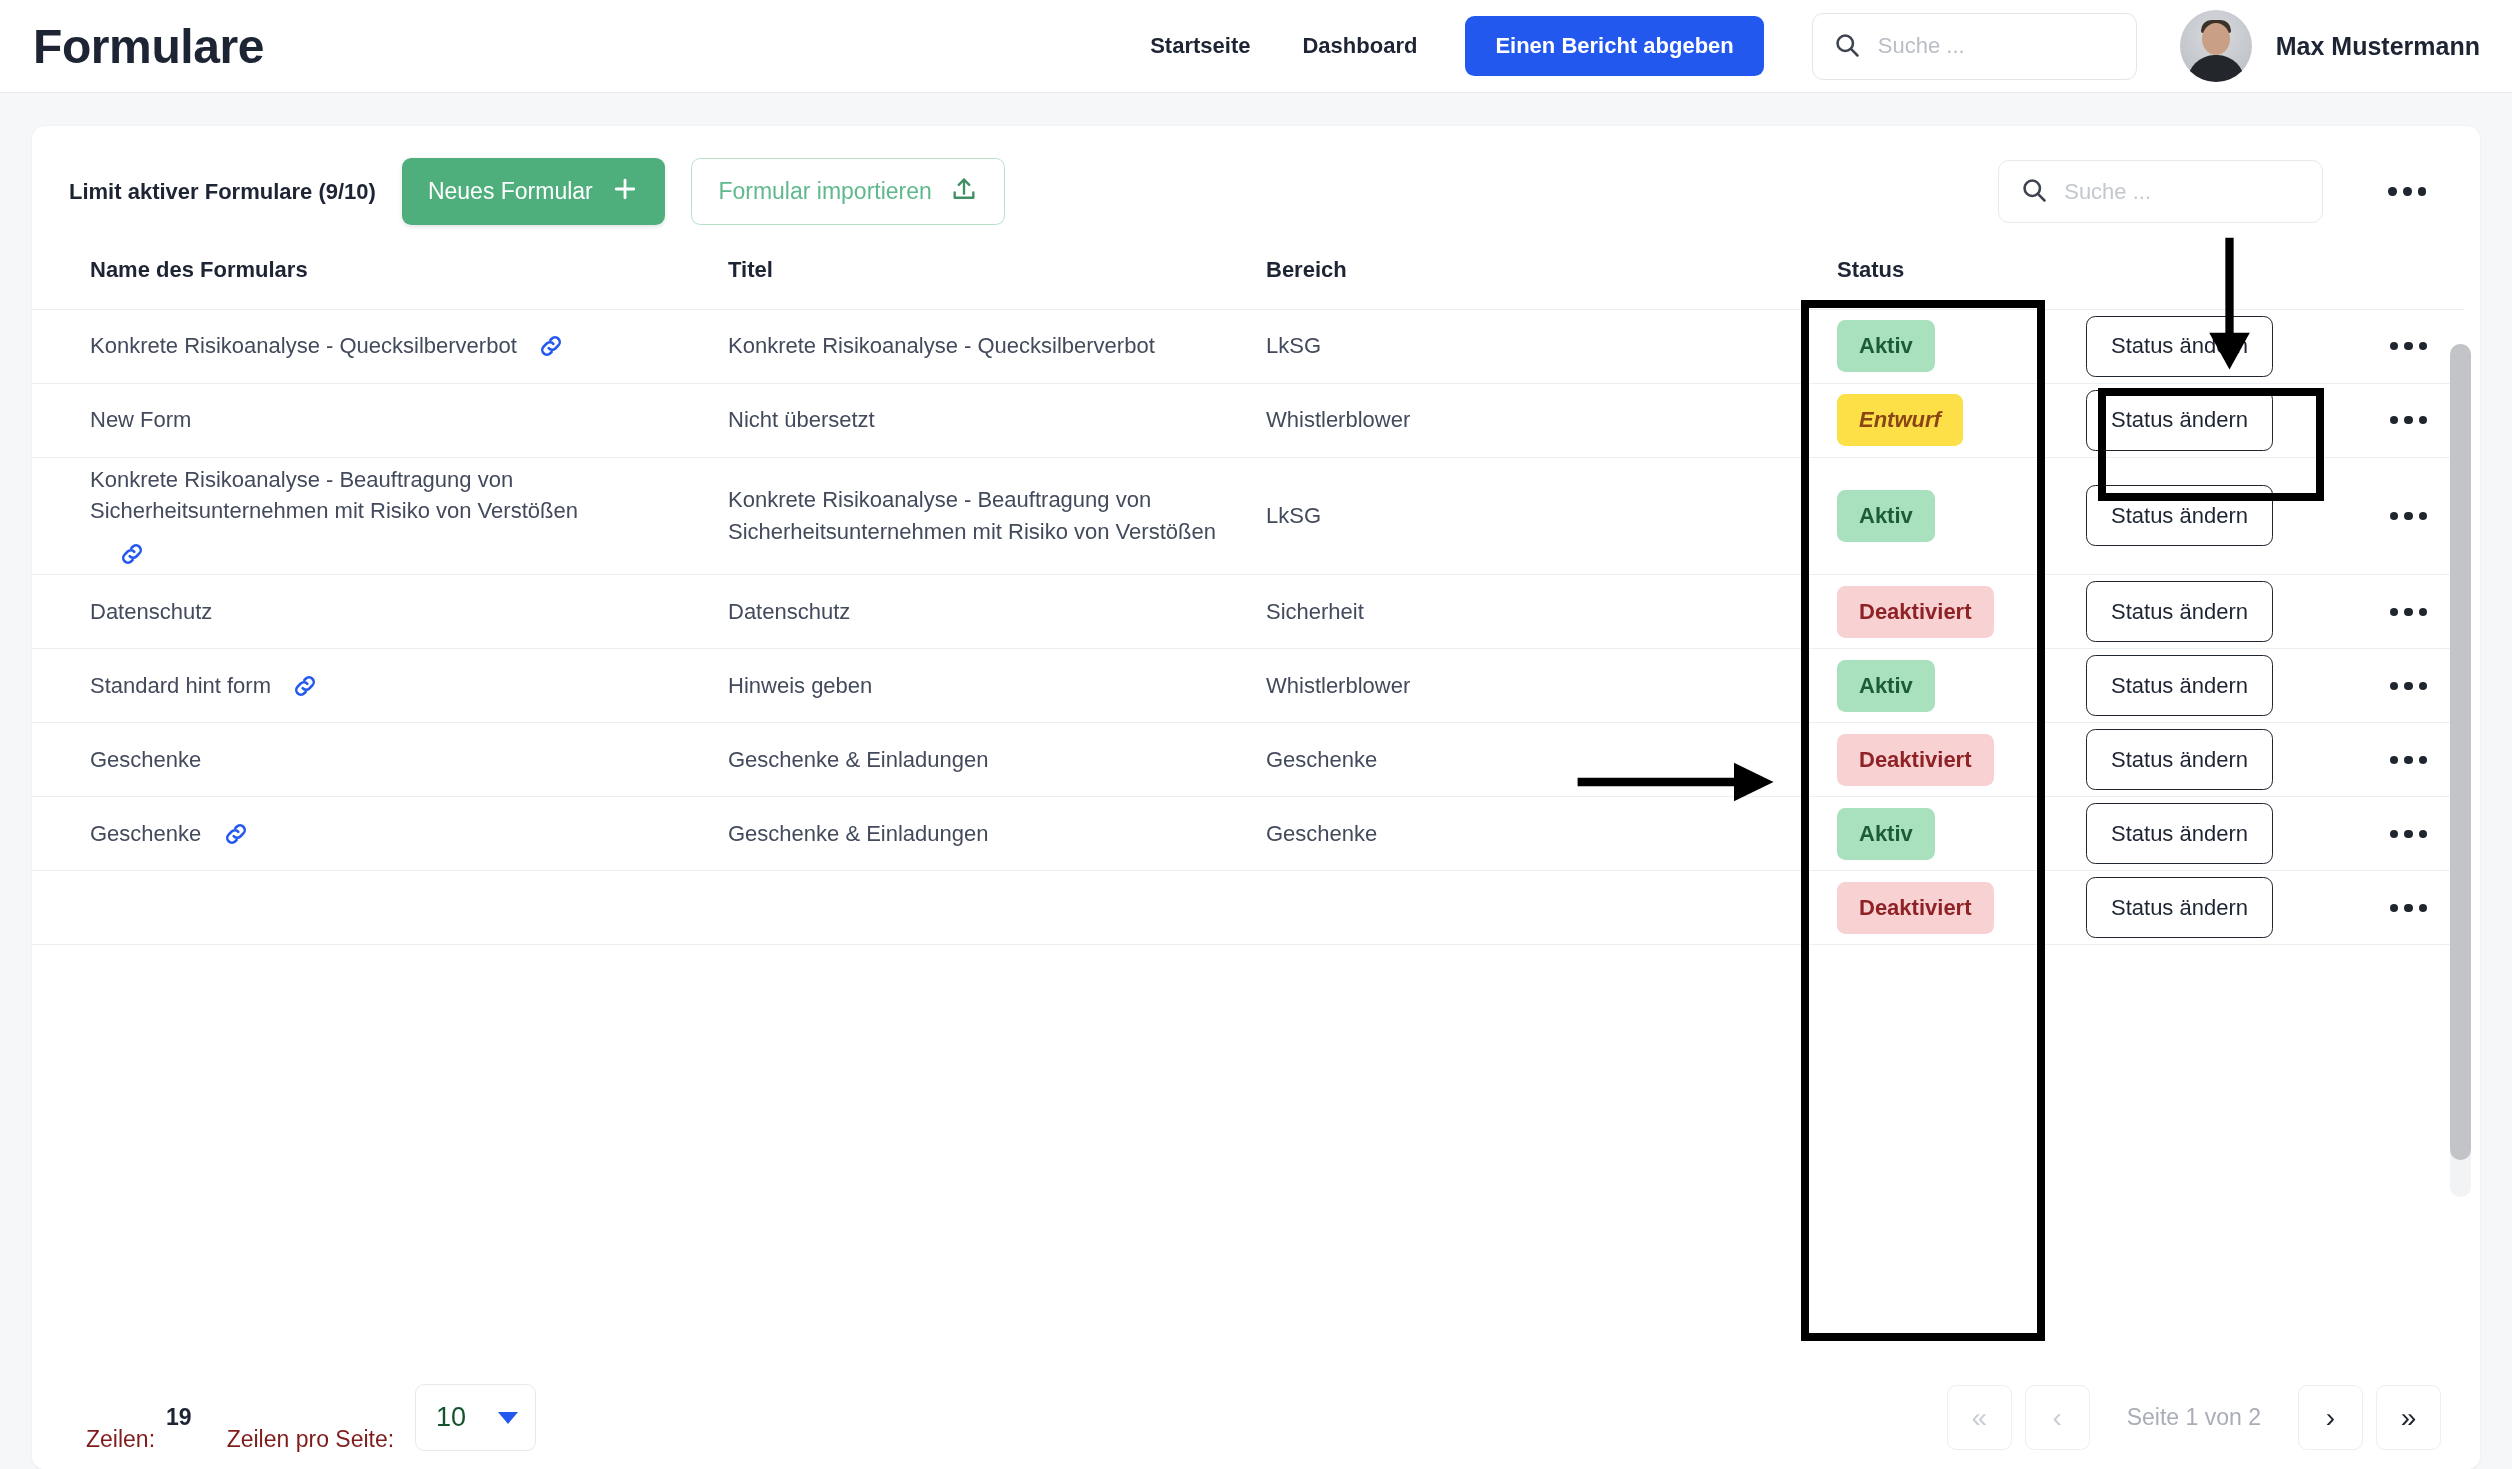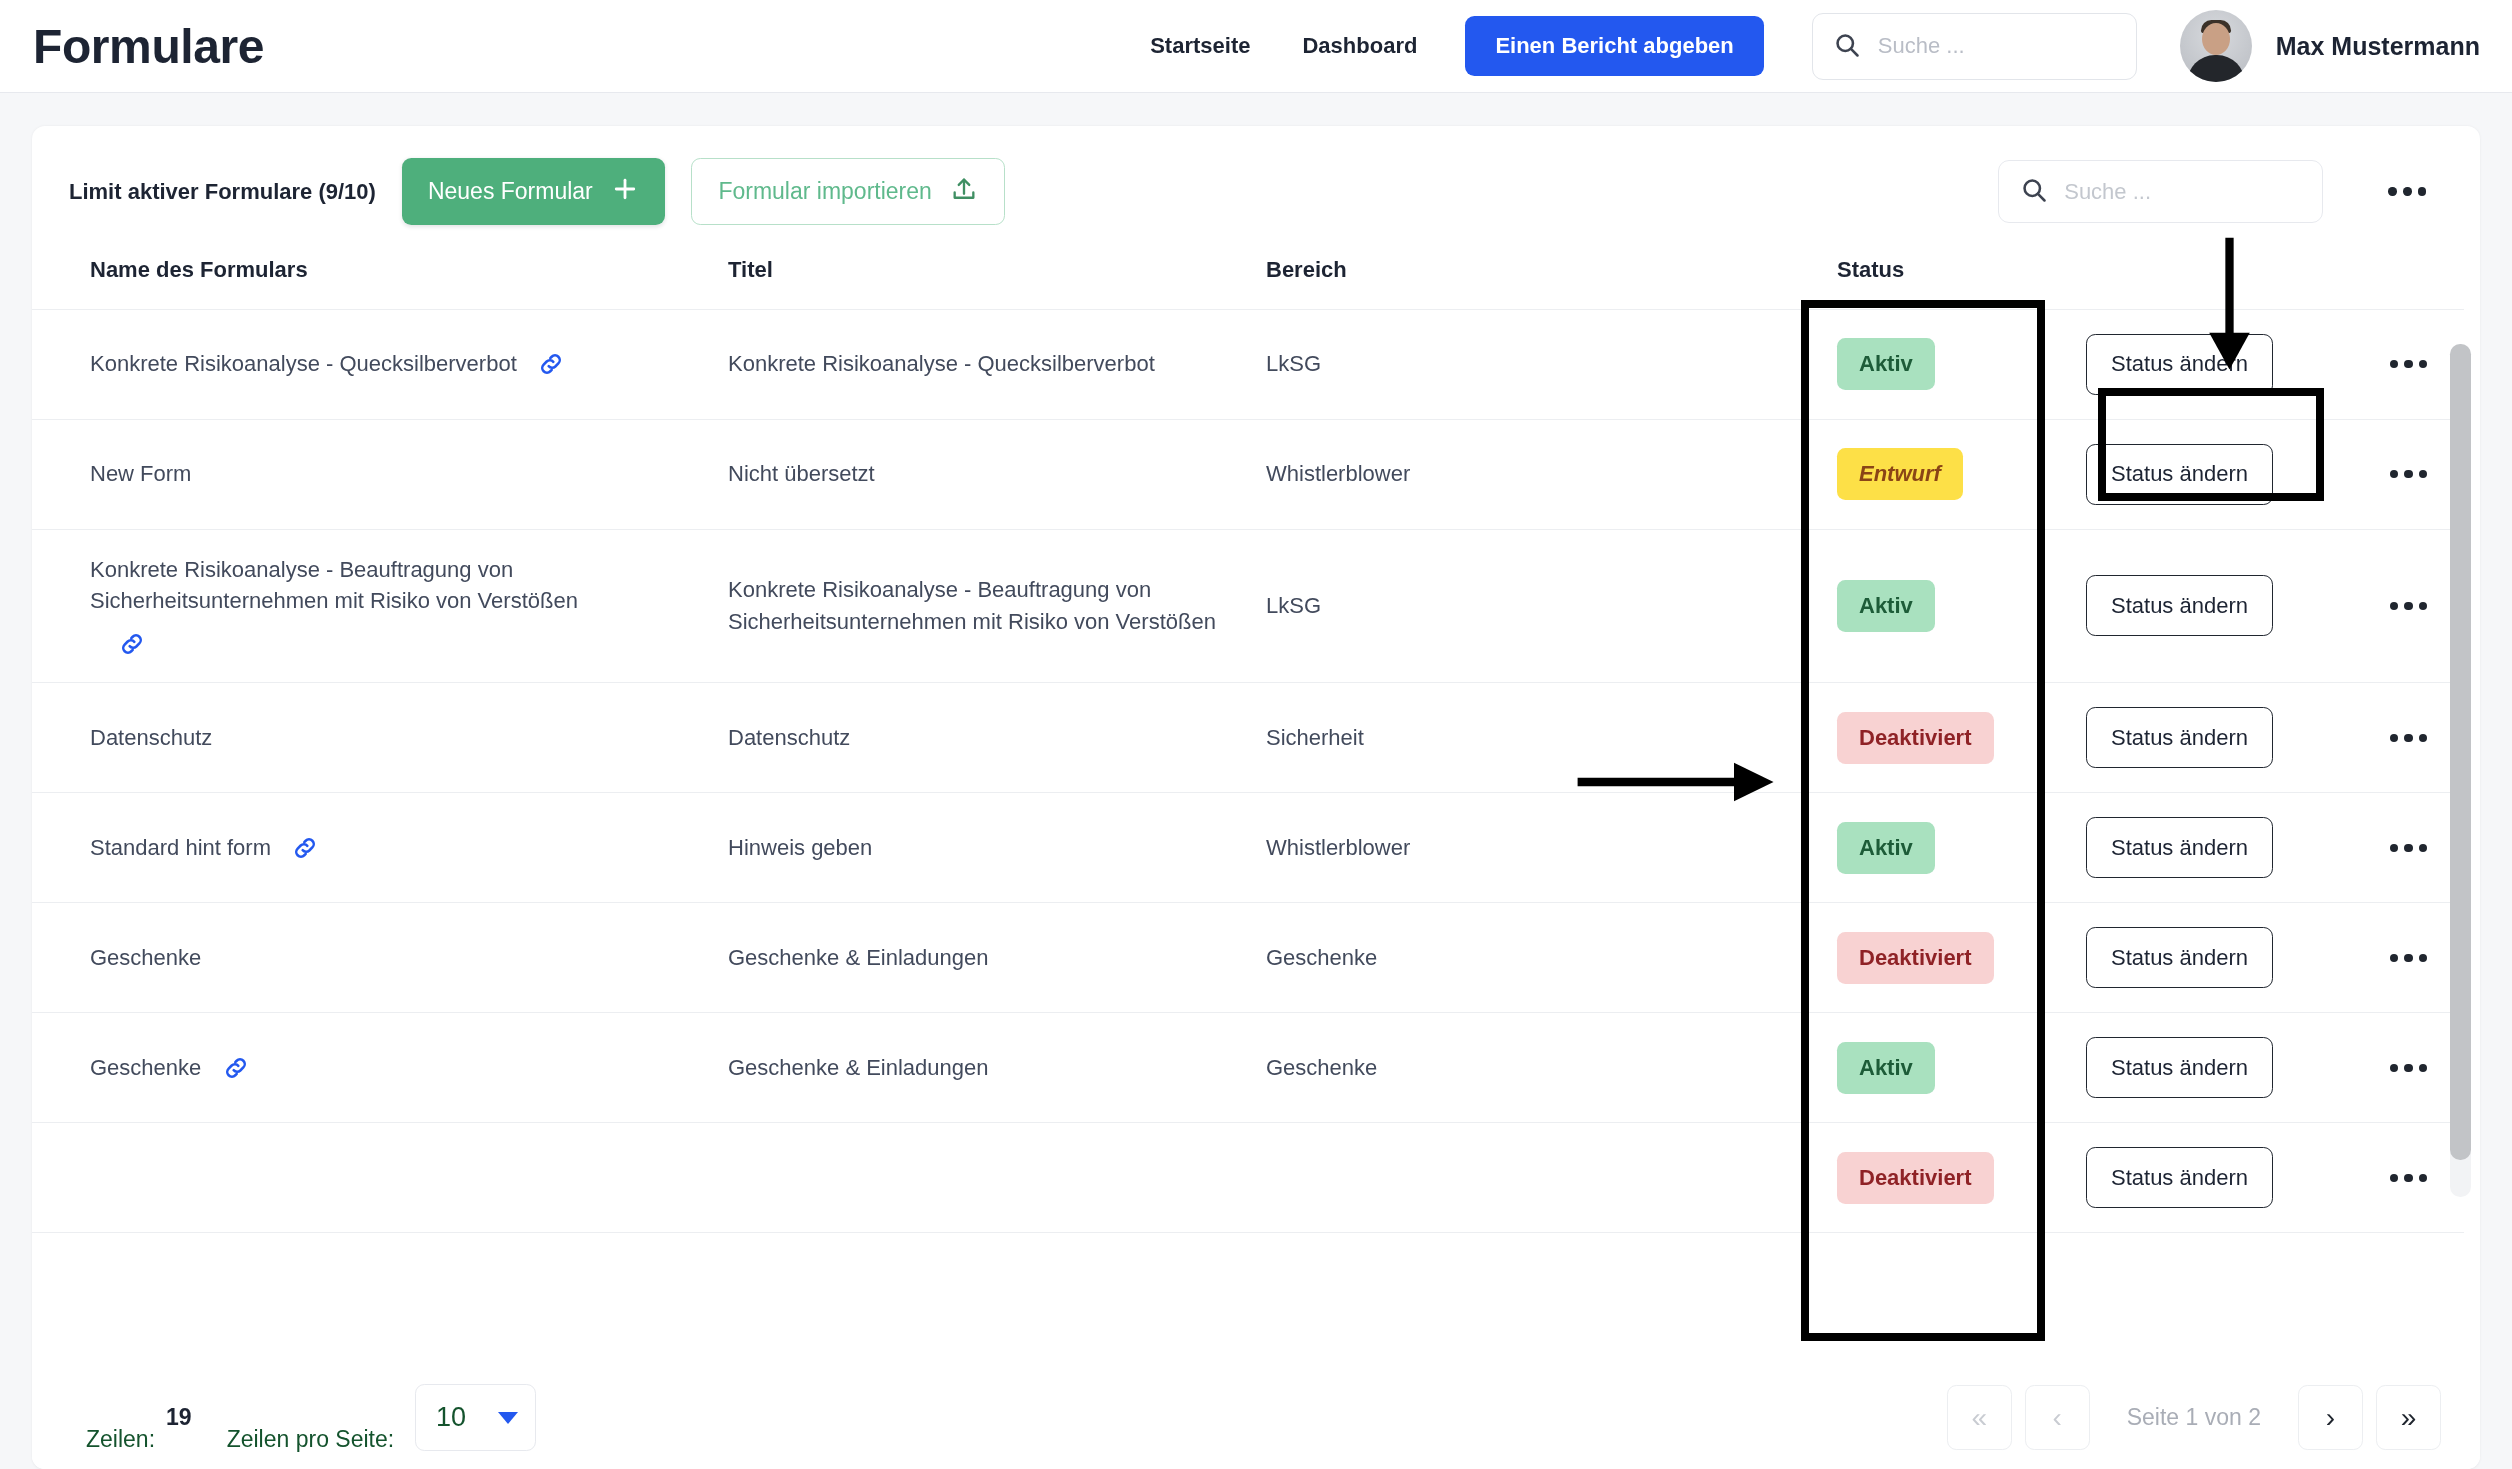--- a/index.html
+++ b/index.html
@@ -139,21 +139,21 @@
   }
   .dots i { width: 8.3px; height: 8.3px; border-radius: 50%; background: #20262f; display: block; }
 
   
   .tbl-wrap { position: relative; }
   table { width: calc(100% - 18.6px); border-collapse: collapse; table-layout: fixed; }
   th {
     text-align: left; font-size: 22px; font-weight: 700; color: #1d2433;
     padding: 13px 0 26px 0; border-bottom: 1.9px solid #eceef1;
   }
-  td { padding: 24px 0; border-bottom: 1.4px solid #eceef1; vertical-align: middle; }
+  td { padding: 6px 0; border-bottom: 1.4px solid #eceef1; vertical-align: middle; }
   .c-name  { width: 696px; padding-left: 58px; }
   .c-title { width: 538px; }
   .c-area  { width: 538px; }
   .c-stat  { width: 243px; }
   .c-act   { width: 306px; }
   .c-menu  { width: 111px; }
   th.c-name { padding-left: 58px; }
   th.c-stat { padding-left: 33px; }
   .namecell-inner { display: flex; flex-wrap: wrap; align-items: center; gap: 0 20.4px; max-width: 612px; }
   .celltext { font-size: 22px; color: #424a5c; line-height: 1.45; }
@@ -196,21 +196,21 @@
   }
 
   
   .footer {
     position: absolute; left: 0; right: 0; bottom: 0;
     height: 104px; background: #ffffff;
     display: flex; align-items: center;
     padding: 0 39px 0 54px;
     border-top: 0.9px solid #ffffff;
   }
-  .f-label { font-size: 23px; color: #14532d; margin-top: 44px; }
+  .f-label { font-size: 23px; color: #7f1d1d; margin-top: 44px; }
   .f-value { font-size: 23px; color: #1d2433; font-weight: 700; margin-left: 11px; }
   .f-gap { width: 35px; }
   .select {
     margin-left: 20.4px; width: 121px; height: 67px;
     border: 1.4px solid #e7e9ee; border-radius: 9.3px;
     display: flex; align-items: center; justify-content: space-between;
     padding: 0 16.7px 0 20.4px; cursor: pointer; background: #fff;
   }
   .select .val { font-size: 27px; color: #14532d; }
   .caret { width: 0; height: 0; border-left: 10.2px solid transparent; border-right: 10.2px solid transparent; border-top: 12px solid #2358ef; }

